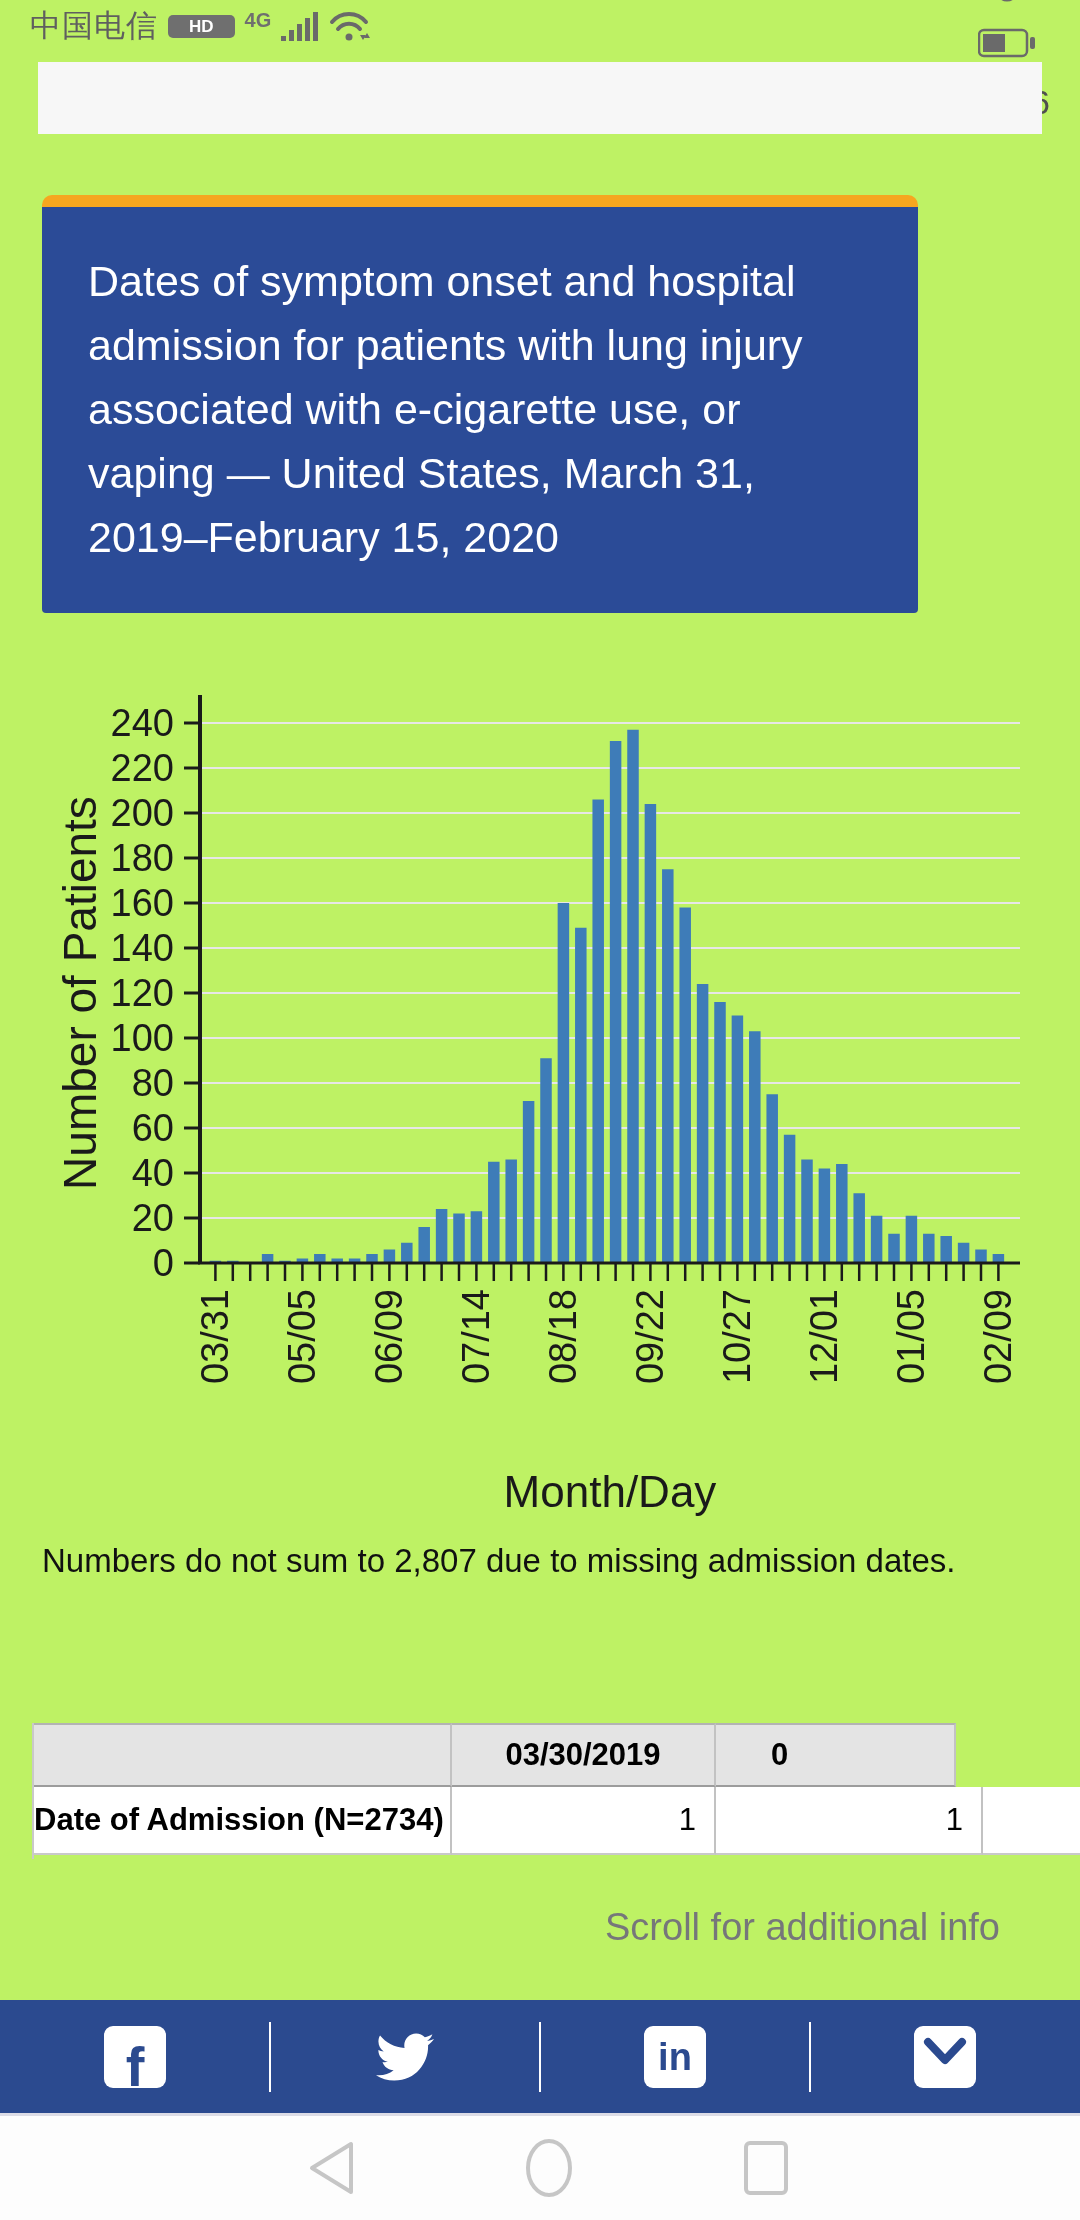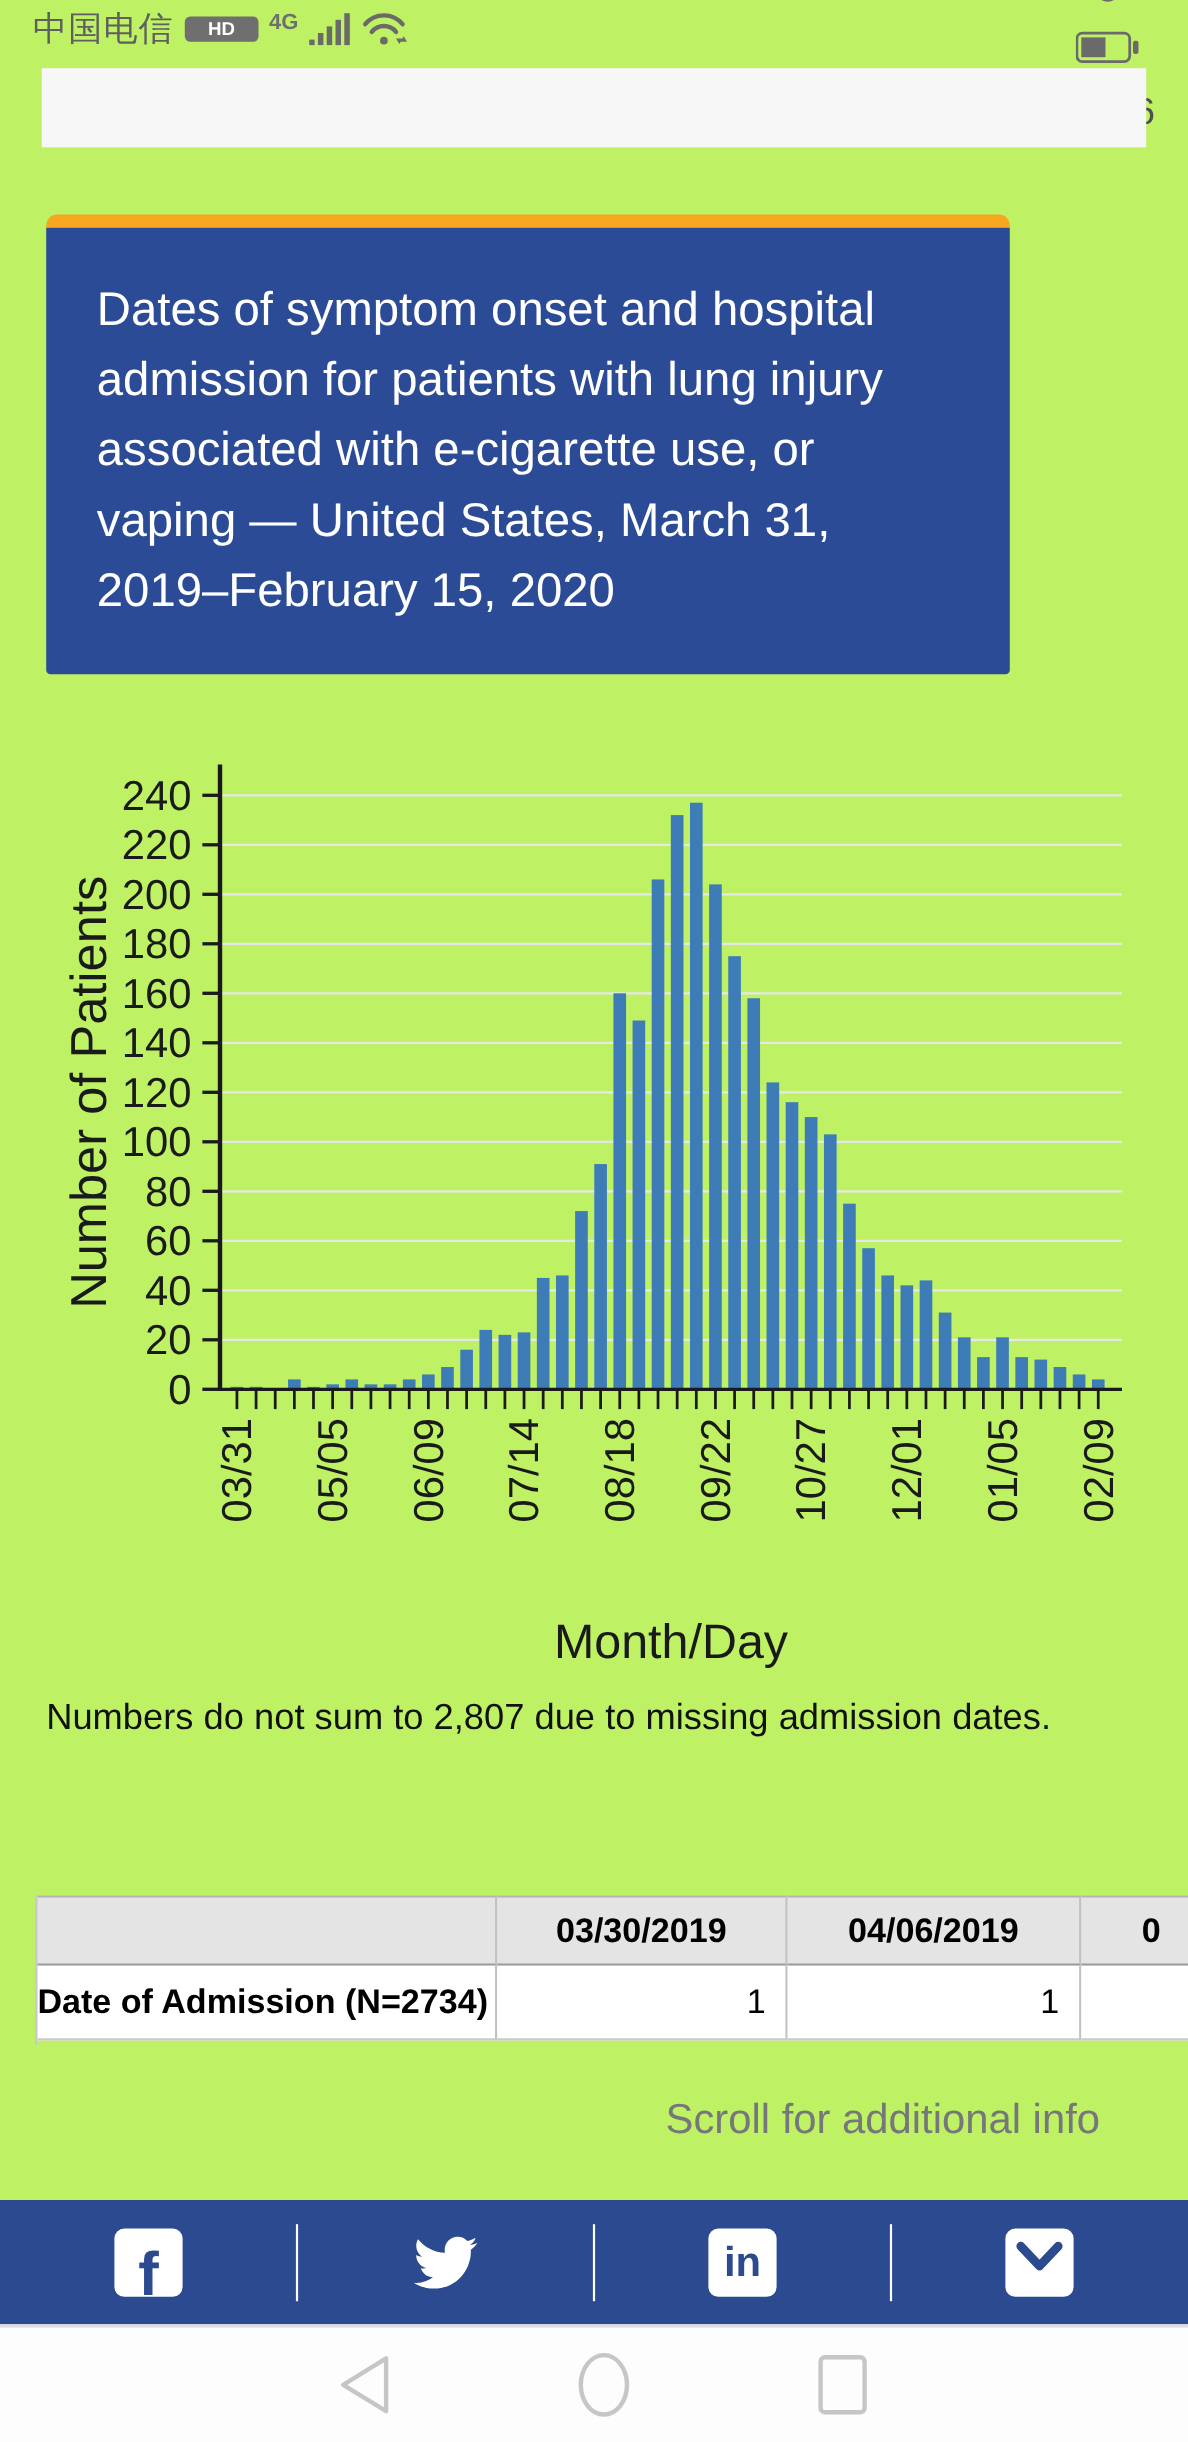--- a/index.html
+++ b/index.html
@@ -264,21 +264,20 @@
       </svg>
   </div>
 
   <div id="chart-note">Numbers do not sum to 2,807 due to missing admission dates.</div>
 
 
   <div id="table-clip">
       <div class="t-row t-head">
         <div class="t-cell" style="width: 418px;"></div>
         <div class="t-cell" style="width: 264px;">03/30/2019</div>
-        <div class="t-cell" style="width: 267px;">04/06/2019</div>
         <div class="t-cell cut" style="width: 240px;">0</div>
       </div>
       <div class="t-row t-body">
         <div class="t-cell label" style="width: 418px;">Date of Admission (N=2734)</div>
         <div class="t-cell val" style="width: 264px;">1</div>
         <div class="t-cell val" style="width: 267px;">1</div>
         <div class="t-cell val" style="width: 240px;"></div>
       </div>
     </div>
 

